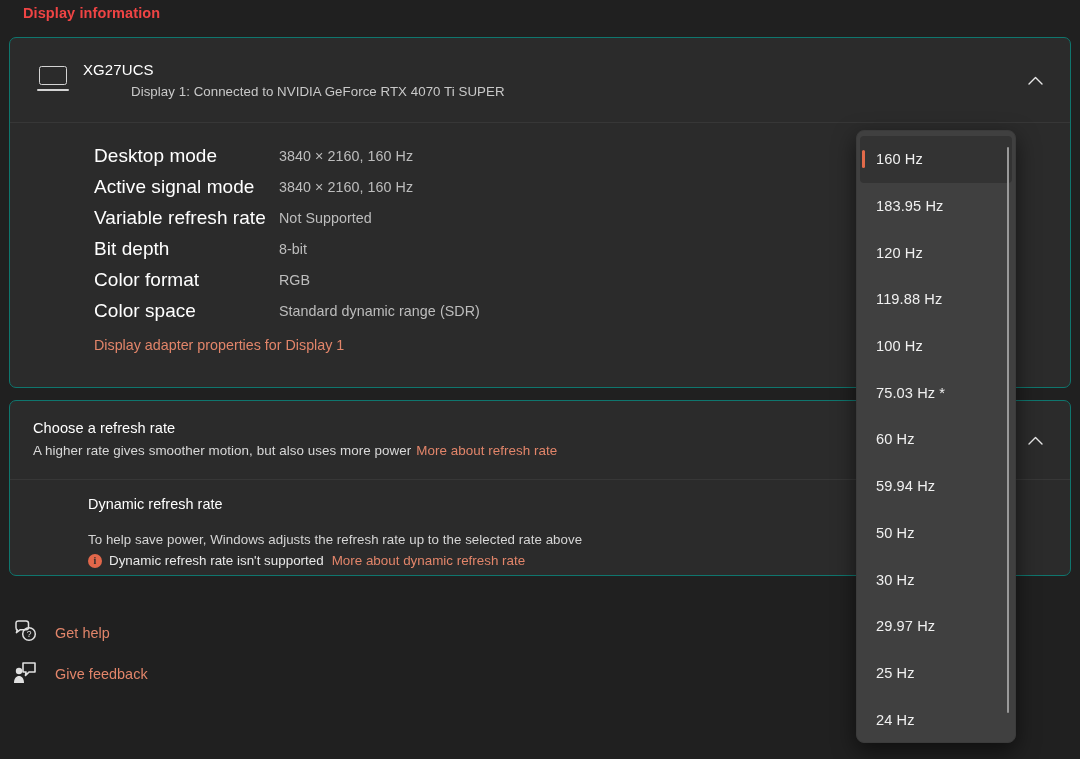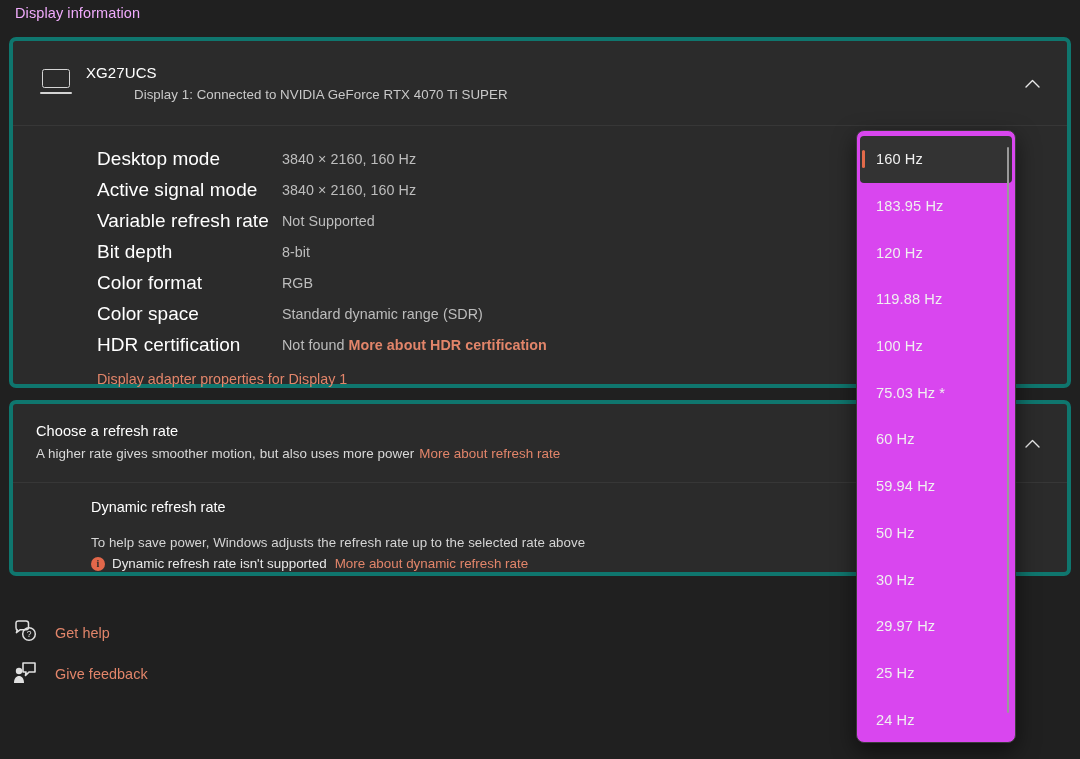--- a/index.html
+++ b/index.html
@@ -14,36 +14,36 @@
     background: #202020;
     font-family: "Liberation Sans", sans-serif;
     color: #ffffff;
     position: relative;
     -webkit-font-smoothing: antialiased;
   }
 
   
   .page-heading {
     position: absolute;
-    left: 15px;
+    left: 23px;
     top: 5px;
     font-size: 14.5px;
-    font-weight: normal;
-    color: #f0abfc;
+    font-weight: bold;
+    color: #ef4444;
     letter-spacing: 0.1px;
   }
 
   
   .card {
     position: absolute;
     left: 9px;
     width: 1062px;
     background: #2b2b2b;
     border-radius: 7px;
-    border: 4px solid #0f766e;
+    border: 1px solid #0f766e;
   }
 
   #card-display-info { top: 37px; height: 351px; }
   #card-refresh-rate { top: 400px; height: 176px; }
 
   .card-divider {
     height: 1px;
     background: #373737;
     width: 100%;
   }
@@ -227,21 +227,21 @@
     letter-spacing: 0.05px;
   }
 
   
   .dropdown {
     position: absolute;
     left: 856px;
     top: 130px;
     width: 160px;
     height: 613px;
-    background: #d946ef;
+    background: #404040;
     border: 1px solid #3b3b3b;
     border-radius: 8px;
     box-shadow: 0 8px 22px rgba(0,0,0,0.55);
     overflow: hidden;
     z-index: 20;
   }
   .dropdown-list {
     position: relative;
     padding: 5px 0 0 0;
   }
@@ -333,27 +333,20 @@
     <div class="detail-row">
       <div class="detail-label">Color format</div>
       <div class="detail-value">RGB</div>
     </div>
 
     <div class="detail-row">
       <div class="detail-label">Color space</div>
       <div class="detail-value">Standard dynamic range (SDR)</div>
     </div>
 
-    <div class="detail-row">
-      <div class="detail-label">HDR certification</div>
-      <div class="detail-value">
-        <span>Not found</span>
-        <span class="link link-bold">More about HDR certification</span>
-      </div>
-    </div>
 
     <div class="adapter-link-row">
       <span class="link">Display adapter properties for Display 1</span>
     </div>
   </div>
 </div>
 
 <div class="card" id="card-refresh-rate">
 
   <div class="refresh-head">

